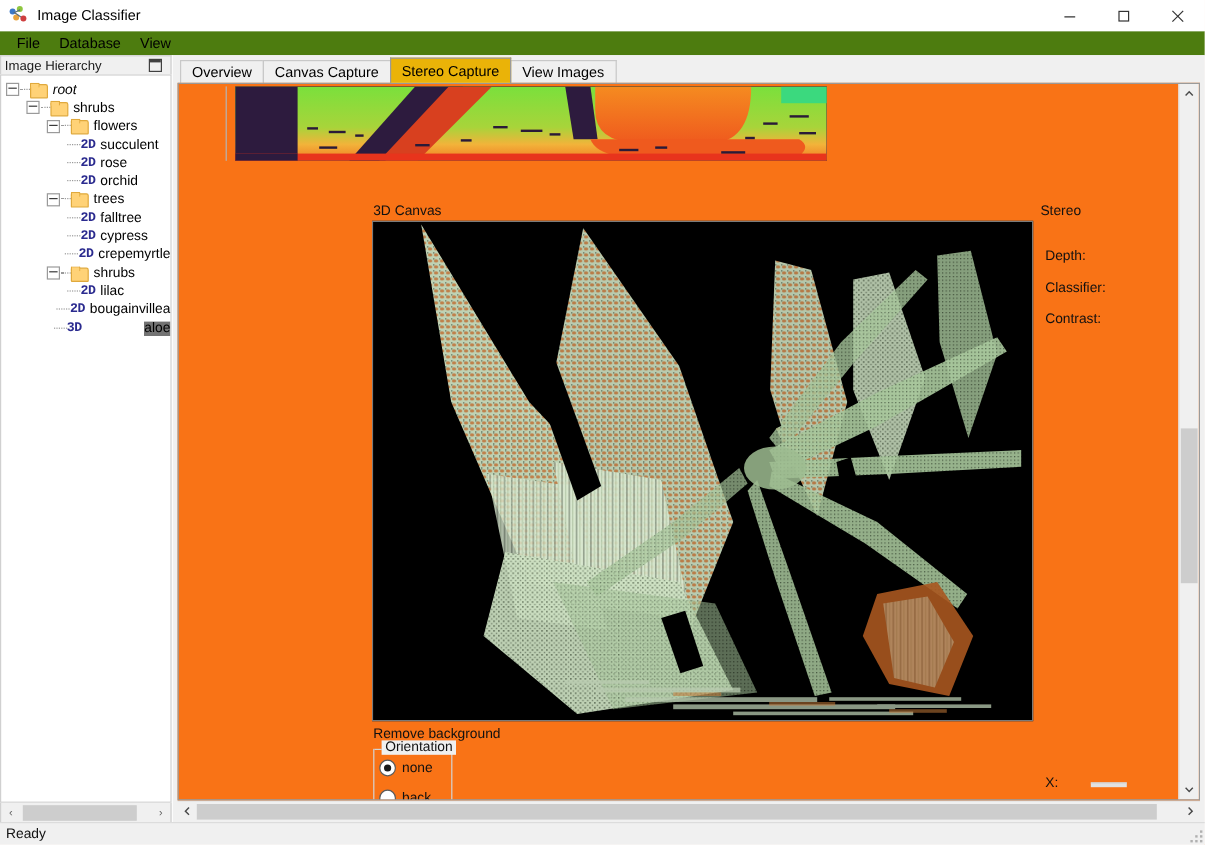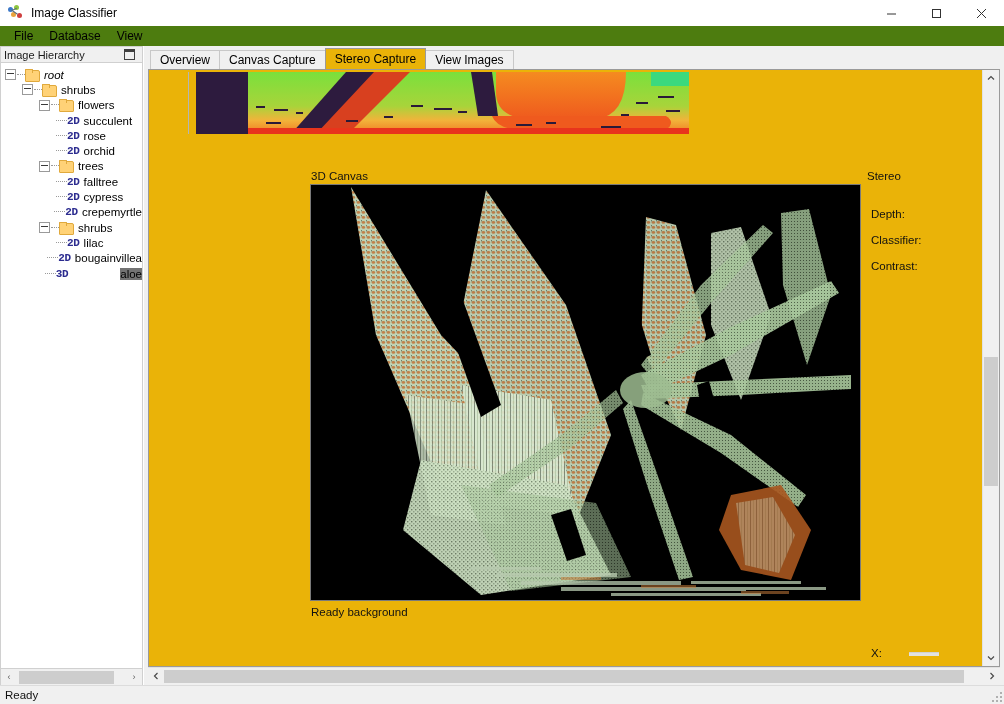--- a/index.html
+++ b/index.html
@@ -231,21 +231,21 @@
     cursor: default;
   }
   .tab.active {
     background: #eab308;
     height: 20px;
     border-color: #9a9a9a;
     z-index: 3;
   }
   .tabpage {
     flex: 1;
-    background: #eab308;
+    background: #f97316;
     border: 1px solid #9a9a9a;
     position: relative;
     display: flex;
     min-height: 0;
     gap: 43px;
   }
   .tabpage-inner {
     flex: 1;
     position: relative;
     overflow: hidden;
@@ -770,21 +770,33 @@
               </div>
               <div class="slider-row">
                 <div class="slider-label">Contrast:</div>
                 <div class="slider">
                   <div class="track"></div>
                   <div class="thumb" style="left: 38%;"></div>
                 </div>
               </div>
             </div>
 
-          <div class="remove-bg-label">Ready background</div>
+          <div class="remove-bg-label">Remove background</div>
+          <div class="groupbox">
+            <div class="gb-top"></div>
+            <div class="gb-title">Orientation</div>
+            <div class="radio-row">
+              <span class="radio checked"></span>
+              <span class="radio-label">none</span>
+            </div>
+            <div class="radio-row">
+              <span class="radio"></span>
+              <span class="radio-label">back</span>
+            </div>
+          </div>
 
           <div class="xy-sliders" id="xysliders">
               <div class="xy-row">
                 <div class="xy-label">X:</div>
                 <div class="slider wide disabled">
                   <div class="track"></div>
                   <div class="thumb" style="left: 50%;"></div>
                 </div>
               </div>
             </div>

